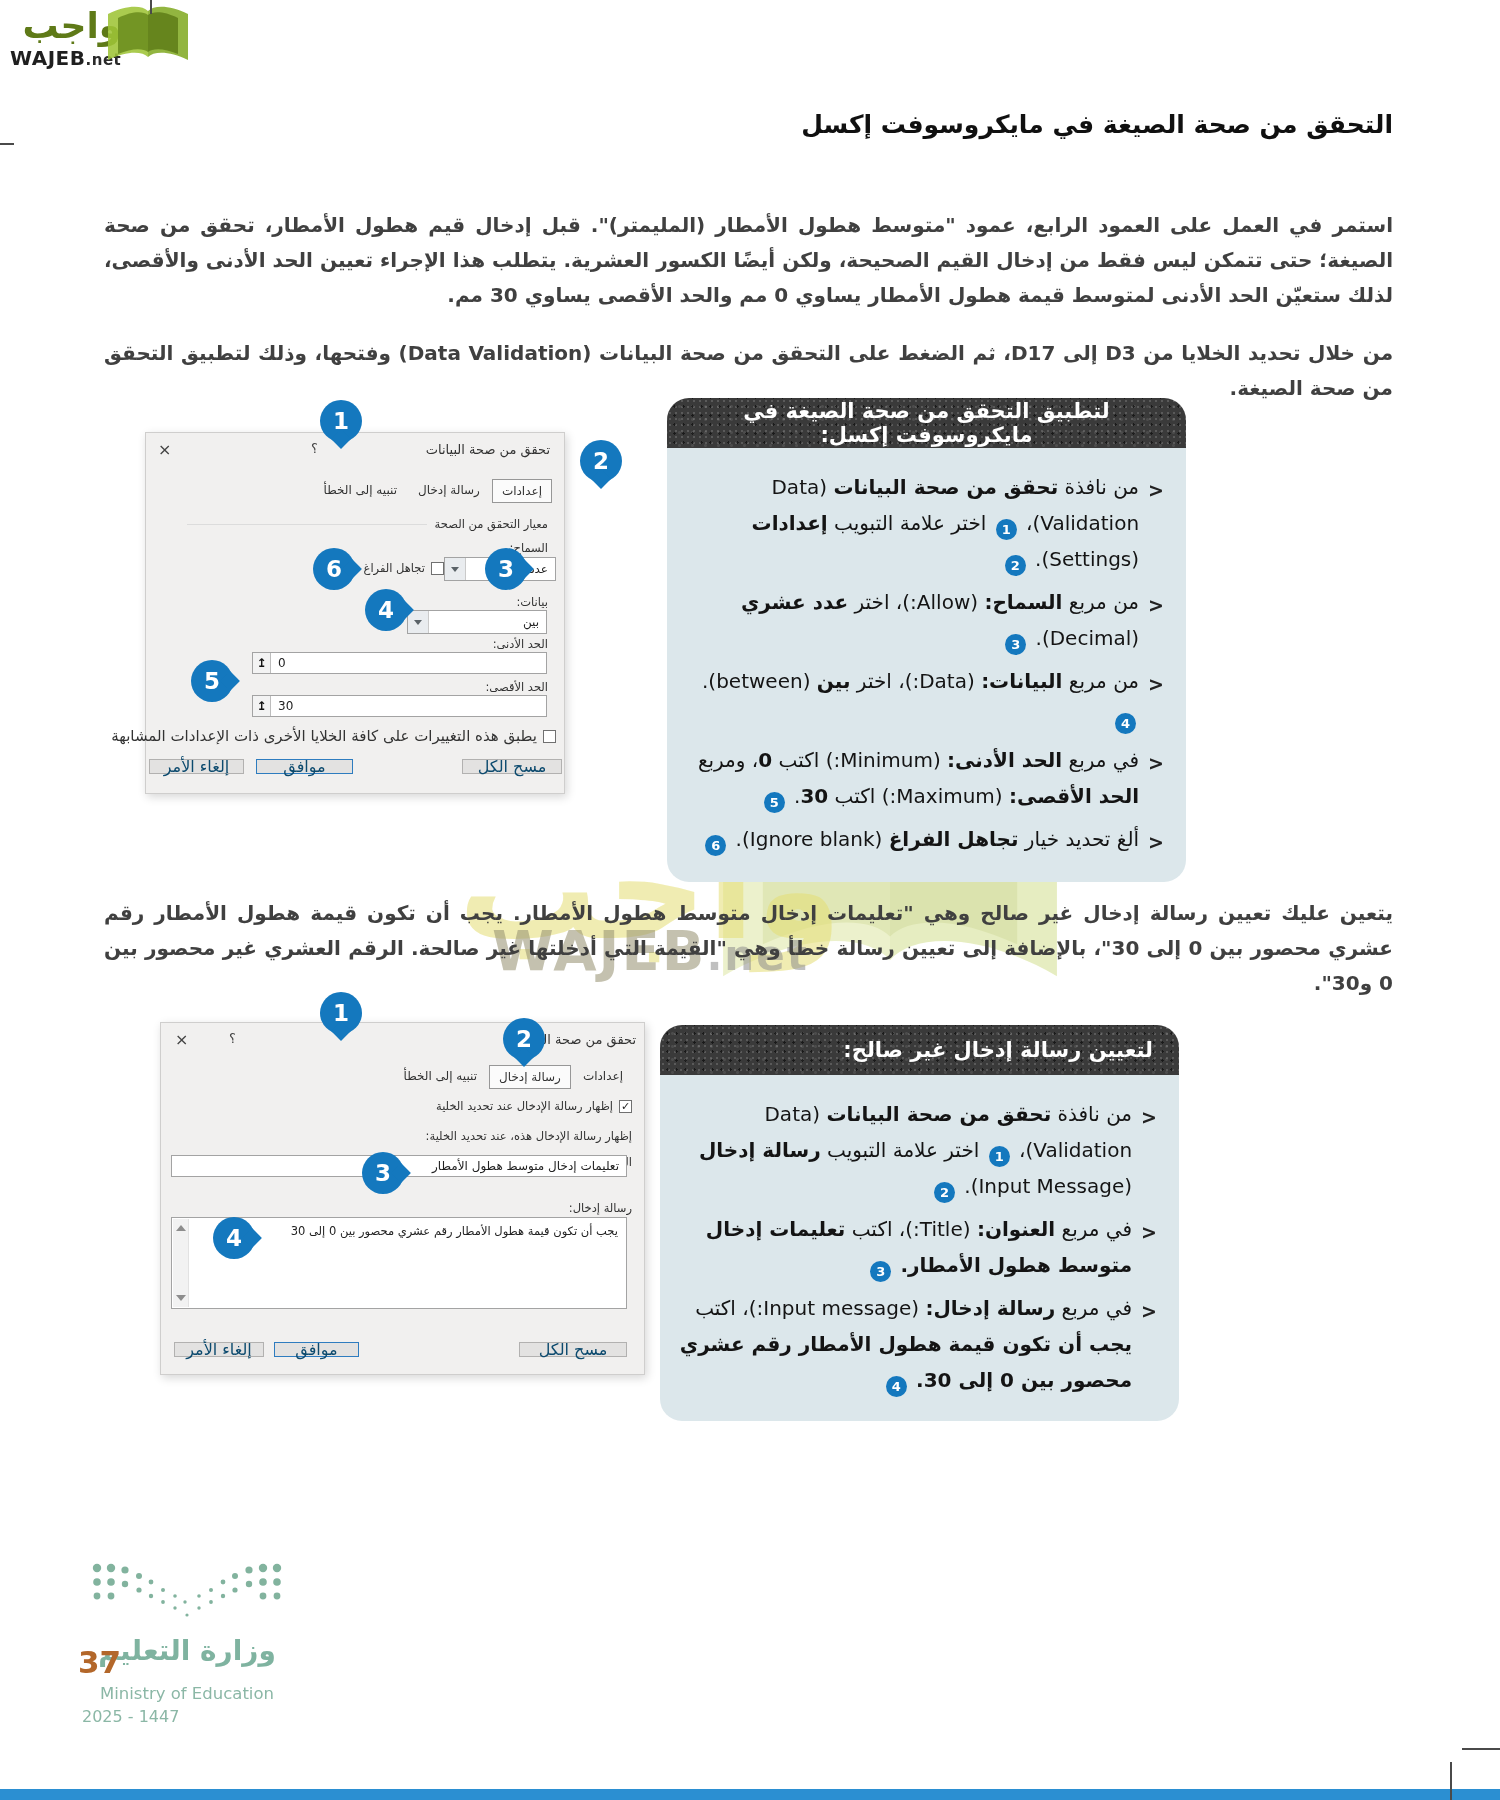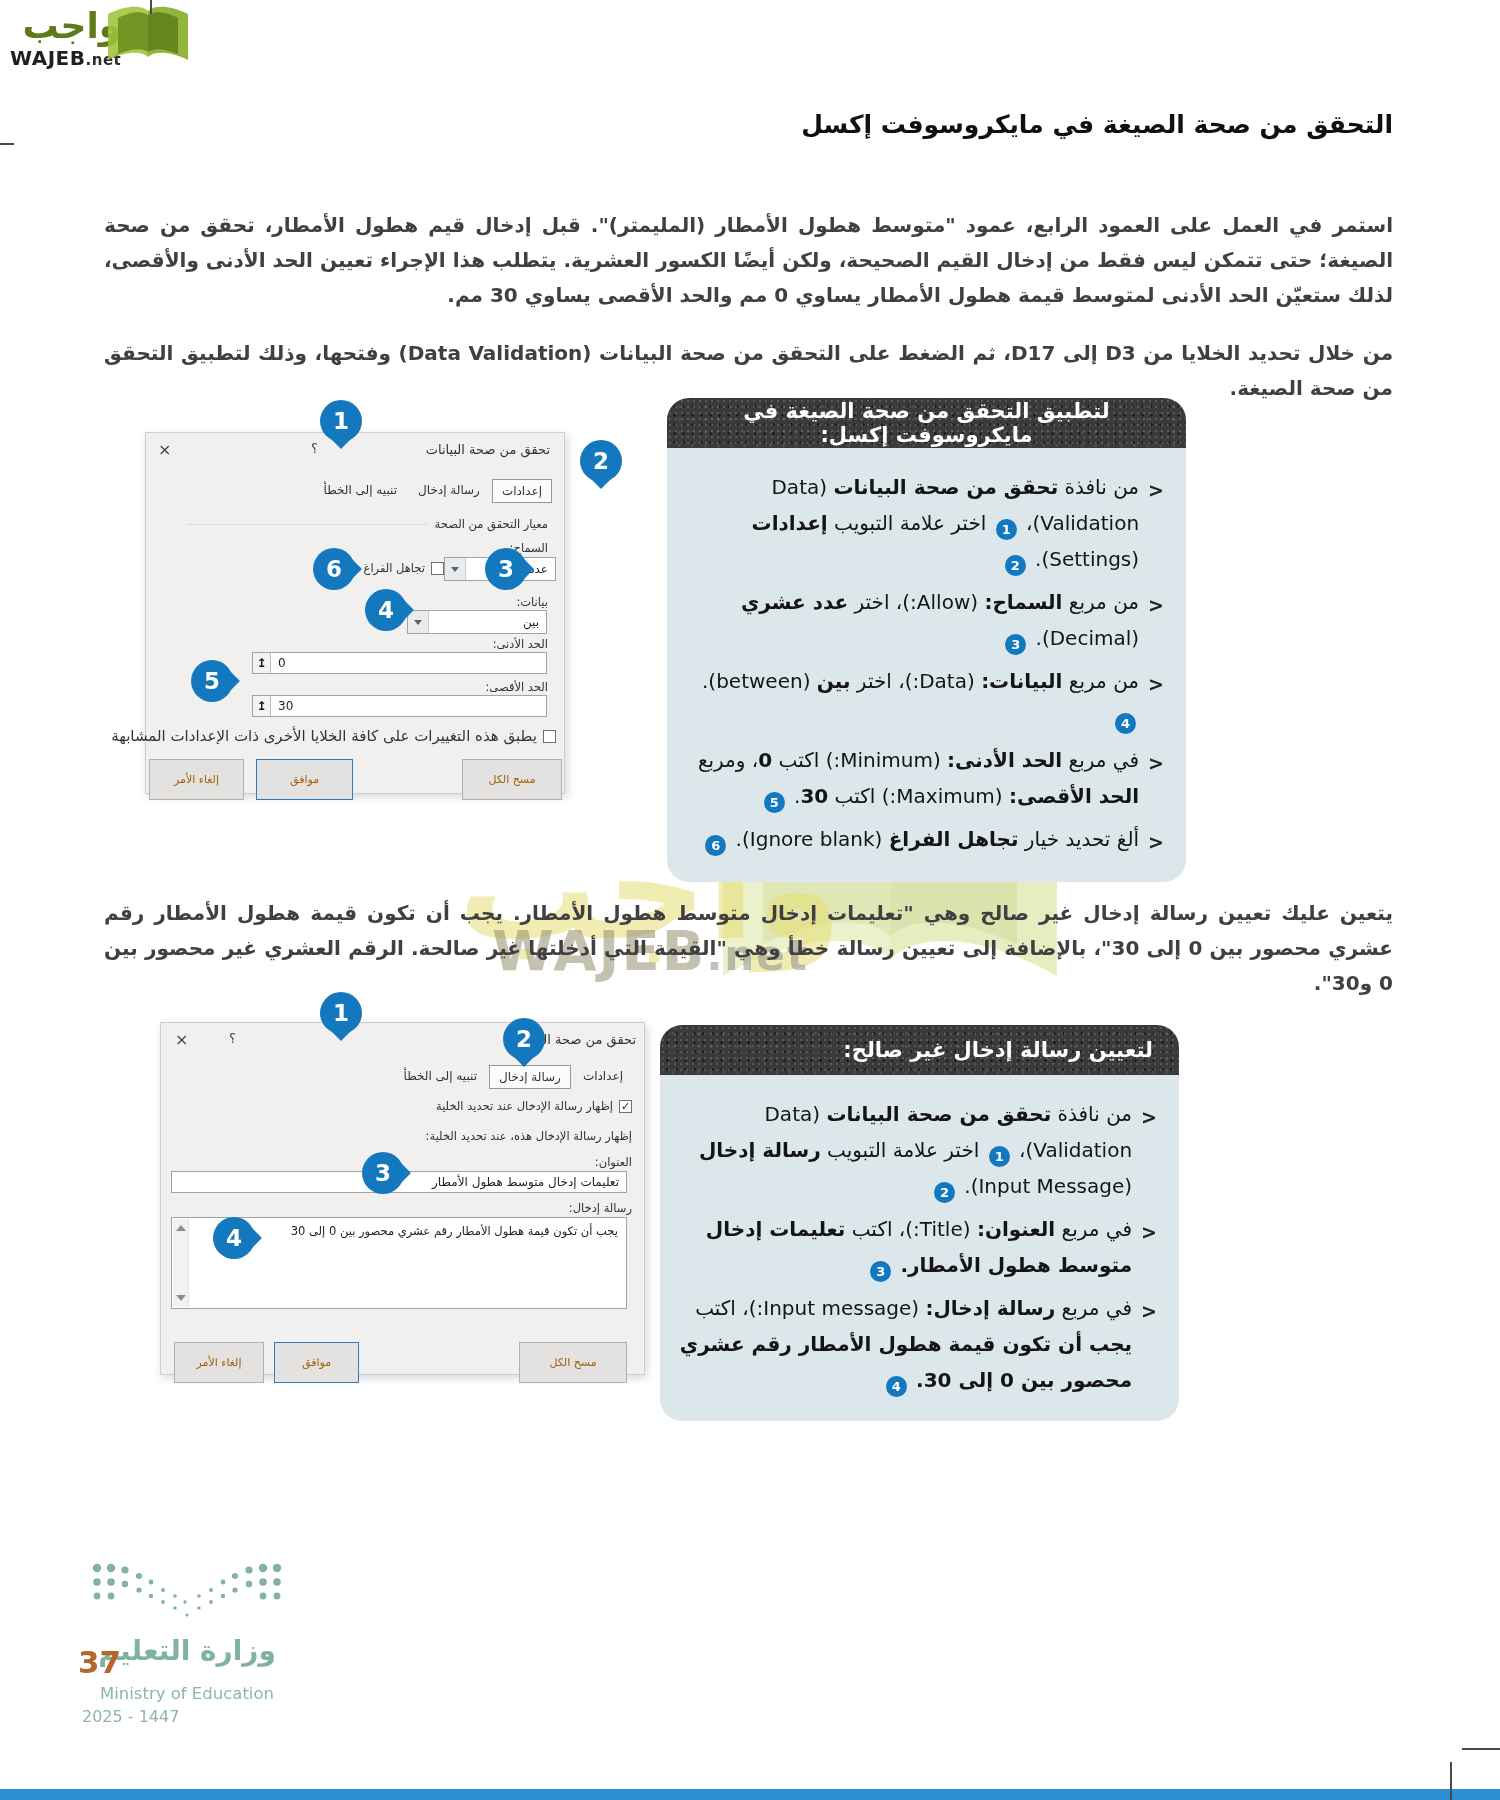--- a/index.html
+++ b/index.html
@@ -63,21 +63,21 @@
   .combo .arrow { width:21px; border-left:none; border-right:1px solid #cacaca; background:#e9ecef;
                   display:flex; align-items:center; justify-content:center; }
   .combo .arrow::after { content:""; border:4px solid transparent; border-top:5px solid #5a6268; margin-top:5px; }
   .inp { position:absolute; height:22px; background:#fff; border:1px solid #a3a3a3; direction:ltr; display:flex; align-items:center; }
   .inp .spin { width:18px; height:100%; border-right:1px solid #bdbdbd; background:#f3f3f3;
                display:flex; align-items:center; justify-content:center; font-size:12px; color:#111; font-weight:700; }
   .inp .v { padding-left:7px; font-size:12px; color:#222; }
   .cbx { width:13px; height:13px; border:1px solid #707070; background:#fff; display:inline-flex;
          align-items:center; justify-content:center; font-size:11px; color:#222; flex:none; }
   .cbx-row { position:absolute; display:flex; align-items:center; gap:6px; direction:rtl; font-size:11.5px; color:#333; white-space:nowrap; }
-  .btn { position:absolute; height:41px; background:#e3e2e1; border:1px solid #b2b1b0; font-size:11px; color:#a16207;
+  .btn { position:absolute; height:15px; background:#e3e2e1; border:1px solid #b2b1b0; font-size:16px; color:#0c4a6e;
          display:flex; align-items:center; justify-content:center; }
   .btn.ok { border:1px solid #2e7cbf; }
   .tarea { position:absolute; background:#fff; border:1px solid #a3a3a3; }
   .tarea .txt { position:absolute; top:5px; right:8px; left:26px; font-size:11.5px; color:#222; text-align:right; direction:rtl; line-height:1.5; }
   .tarea .sb { position:absolute; left:1px; top:1px; bottom:1px; width:16px; background:#f2f2f2; border-right:1px solid #e2e2e2; }
   .tarea .sb .sup, .tarea .sb .sdn { position:absolute; left:3px; width:0; height:0; border:5px solid transparent; }
   .tarea .sb .sup { top:6px;  border-bottom:6px solid #8d8d8d; border-top:none; }
   .tarea .sb .sdn { bottom:6px; border-top:6px solid #8d8d8d; border-bottom:none; }
 
   
@@ -261,21 +261,21 @@
     </div>
 
     <div class="cbx-row" style="top:76px; right:12px;">
       <span class="cbx">✓</span>
       <span>إظهار رسالة الإدخال عند تحديد الخلية</span>
     </div>
 
     <span class="lbl" style="top:106px; right:12px;">إظهار رسالة الإدخال هذه، عند تحديد الخلية:</span>
 
     <span class="lbl" style="top:132px; right:12px;">العنوان:</span>
-    <div class="inp" style="top:148px; right:17px; left:10px; direction:rtl;padding-left:31px;">
+    <div class="inp" style="top:132px; right:17px; left:10px; direction:rtl;padding-left:31px;">
       <span class="v" style="padding:0 7px 0 0; width:100%; text-align:right; direction:rtl;">تعليمات إدخال متوسط هطول الأمطار</span>
     </div>
 
     <span class="lbl" style="top:178px; right:12px;">رسالة إدخال:</span>
     <div class="tarea" style="top:194px; right:17px; left:10px; height:92px;">
       <span class="txt">يجب أن تكون قيمة هطول الأمطار رقم عشري محصور بين 0 إلى 30</span>
       <span class="sb">
         <span class="sup"></span>
         <span class="sdn"></span>
       </span>

